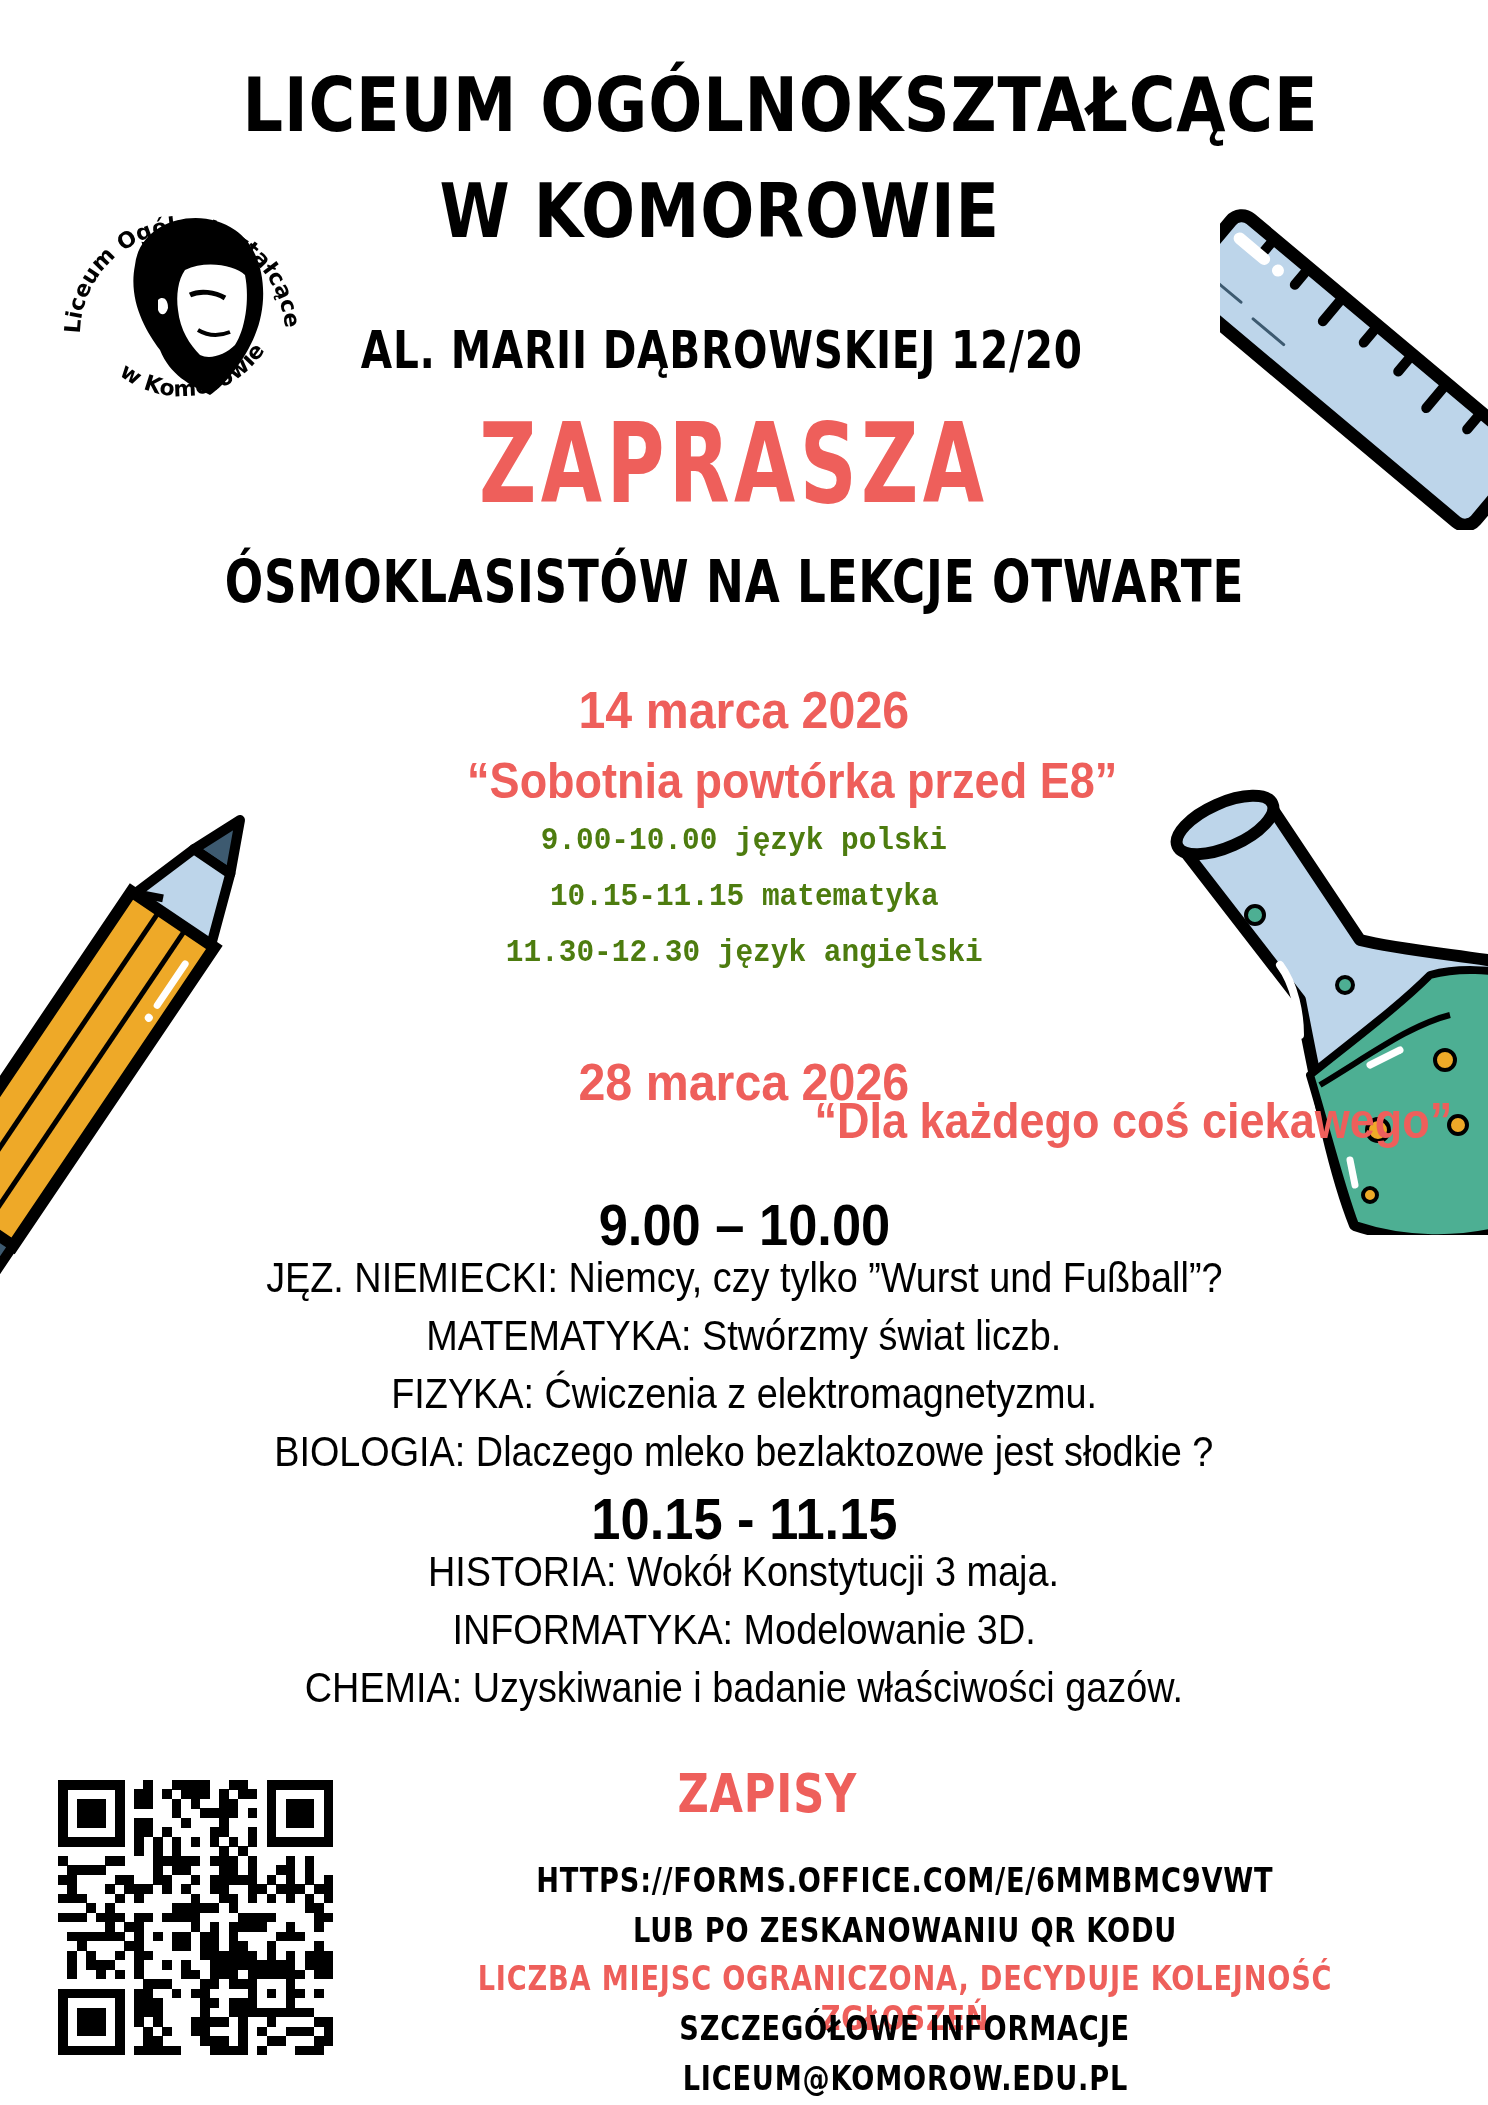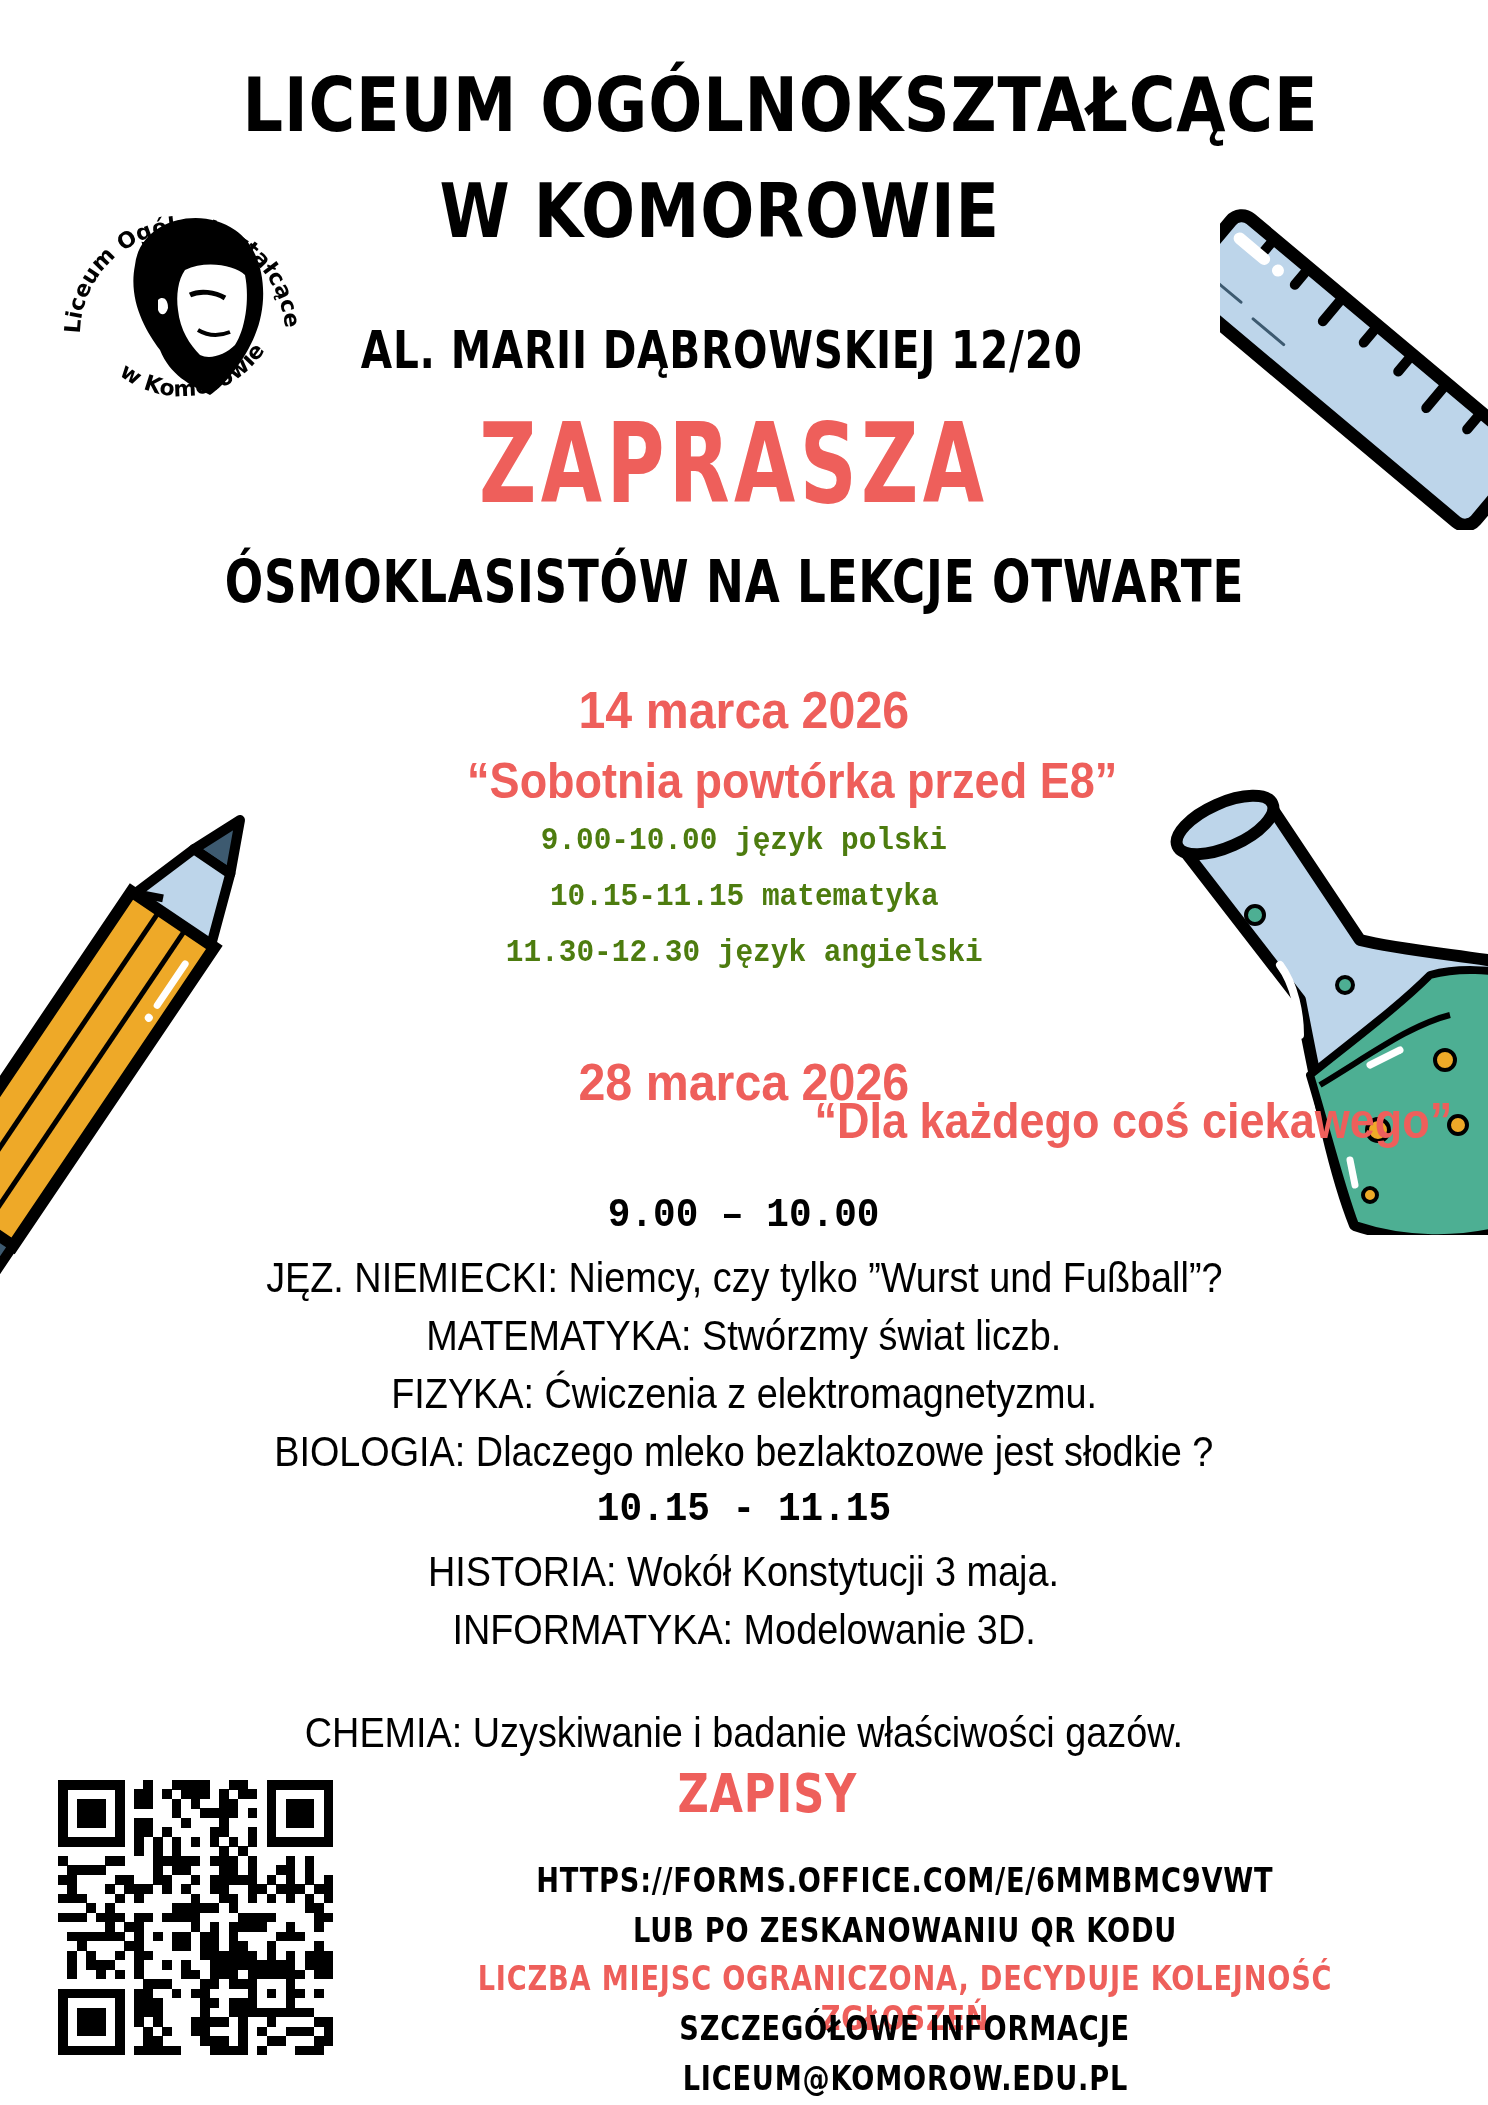--- a/index.html
+++ b/index.html
@@ -17,21 +17,21 @@
   .zaprasza { top:400px; left:-10px; font-size:110px; color:#EE5F5B; font-family:"DejaVu Sans", sans-serif; font-weight:bold; letter-spacing:6px; }
   .zaprasza .cond { transform:scaleX(0.72); }
   .subtitle { top:548px; left:-10px; font-size:58px; }
   .subtitle .cond { transform:scaleX(0.78); }
   .date { font-family:"Liberation Sans", sans-serif; font-weight:bold; font-size:52px; color:#EE5F5B; }
   .date .cond { transform:scaleX(0.93); }
   .event-title { font-family:"Liberation Sans", sans-serif; font-weight:bold; font-size:50px; color:#EE5F5B; }
   .event-title .cond { transform:scaleX(0.9); }
   .slot { font-family:Liberation Mono, monospace; font-weight:bold; font-size:32px; color:#4d7c0f; }
   .slot .cond { transform:scaleX(0.92); }
-  .time-head { font-family:Liberation Mono, monospace; font-weight:bold; font-size:41px; }
+  .time-head { font-family:Liberation Sans, sans-serif; font-weight:bold; font-size:57px; }
   .time-head .cond { transform:scaleX(0.92); }
   .lesson { font-family:"Liberation Sans", sans-serif; font-size:42px; }
   .lesson .cond { transform:scaleX(0.9); }
   .zapisy { top:1762px; left:512px; width:510px; font-size:54px; color:#EE5F5B; }
   .zapisy .cond { transform:scaleX(0.8); }
   .foot { left:330px; width:1150px; font-size:34px;margin-top:28px; }
   .foot .cond { transform:scaleX(0.8); }
   .foot-red { color:#EE5F5B; }
   .logo { left:40px; top:150px; width:280px; height:280px; }
   svg { display:block; }
@@ -188,21 +188,21 @@
   </div>
   <div class="center-line time-head" style="top:1486px;">
     <span class="cond">10.15 - 11.15</span>
   </div>
   <div class="center-line lesson" style="top:1548px;">
     <span class="cond">HISTORIA: Wokół Konstytucji 3 maja.</span>
   </div>
   <div class="center-line lesson" style="top:1606px;">
     <span class="cond">INFORMATYKA: Modelowanie 3D.</span>
   </div>
-  <div class="center-line lesson" style="top:1709px;text-align:center;">
+  <div class="center-line lesson" style="top:1664px;text-align:center;">
     <span class="cond">CHEMIA: Uzyskiwanie i badanie właściwości gazów.</span>
   </div>
 </section>
 
 <div class="abs" style="left:58px;top:1780px;">
   <svg id="qr" width="275" height="275" viewBox="0 0 29 29" shape-rendering="crispEdges">
       <rect width="29" height="29" fill="#fff"></rect>
       <rect x="0" y="0" width="1.02" height="1.02" fill="#000"></rect>
       <rect x="1" y="0" width="1.02" height="1.02" fill="#000"></rect>
       <rect x="2" y="0" width="1.02" height="1.02" fill="#000"></rect>

